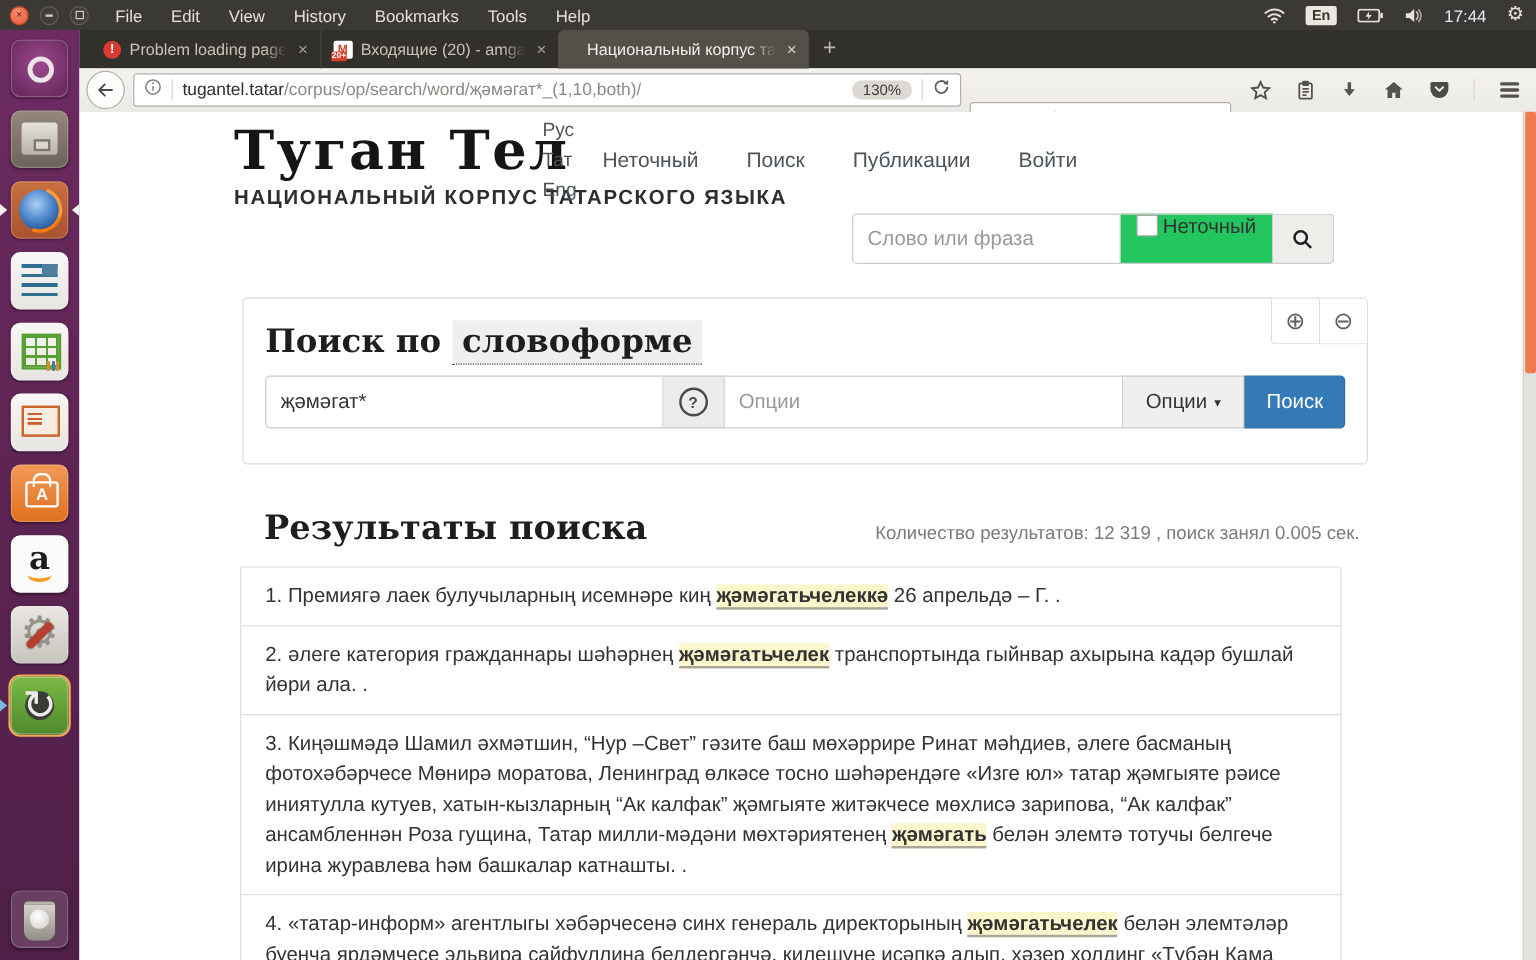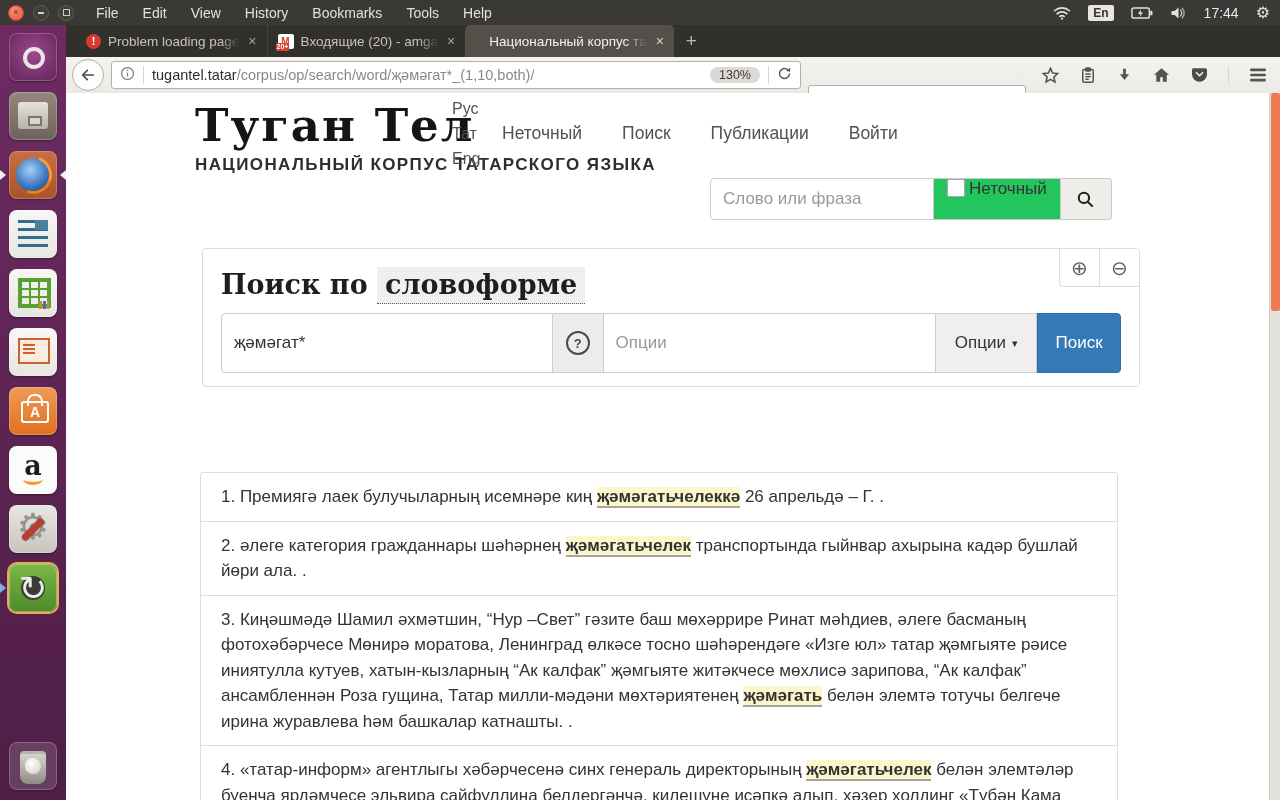--- a/index.html
+++ b/index.html
@@ -105,21 +105,21 @@
   .quick .addon{display:flex;align-items:flex-start;gap:4px;background:#22c55e;border:1px solid #ccc;border-left:none;padding:0 13px;font-size:17px;color:#333;}
   .cb{width:16px;height:16px;background:#fff;border:1px solid #aaa;border-radius:2px;}
   .quick .go{width:50px;background:#efede9;border:1px solid #ccc;border-left:none;border-radius:0 4px 4px 0;display:flex;align-items:center;justify-content:center;color:#1f1f1f;}
   .panel{position:absolute;left:136px;top:155px;width:936px;height:137px;border:1px solid #dcdcdc;border-radius:4px;}
   .pm{position:absolute;top:0;right:0;display:flex;}
   .pm-cell{width:39px;height:37px;border-left:1px solid #ddd;border-bottom:1px solid #ddd;display:flex;align-items:center;justify-content:center;font-size:20px;color:#5a6268;background:#fff;}
   .pm-cell:first-child{border-bottom-left-radius:4px;}
   .pm-cell:last-child{border-top-right-radius:3px;}
   .panel h2{margin:0;padding:20px 18px 0;font-family:"DejaVu Serif",serif;font-size:27px;color:#1e1e1e;font-weight:bold;}
   .term{background:#efefef;padding:2px 8px 3px;border-bottom:1px dotted #555;}
-  .prow{display:flex;height:60px;margin:13px 18px 0;}
+  .prow{display:flex;height:44px;margin:13px 18px 0;}
   .prow .q{width:306px;border:1px solid #ccc;border-radius:4px 0 0 4px;padding:0 12px;font-size:17px;color:#333;font-family:inherit;outline:none;}
   .help{width:50px;background:#eeecea;border:1px solid #ccc;border-left:none;display:flex;align-items:center;justify-content:center;}
   .help i{width:20px;height:20px;border:2px solid #4a4a4a;border-radius:50%;font-style:normal;font-weight:bold;font-size:13px;color:#4a4a4a;display:flex;align-items:center;justify-content:center;}
   .prow .o{width:308px;border:1px solid #ccc;border-left:none;padding:0 12px;font-size:17px;color:#333;font-family:inherit;outline:none;}
   .prow .o::placeholder,.prow .q::placeholder{color:#999;}
   .opt-btn{width:100px;background:#f1efed;border:1px solid #ccc;border-left:none;display:flex;align-items:center;justify-content:center;gap:6px;font-size:17px;color:#333;}
   .caret{font-size:11px;}
   .go-btn{width:82px;background:#337ab7;border:1px solid #2e6da4;border-radius:0 4px 4px 0;display:flex;align-items:center;justify-content:center;font-size:17px;color:#fff;}
   .rhead{position:absolute;left:154px;top:330px;width:913px;display:flex;align-items:baseline;justify-content:space-between;}
   .rhead h2{margin:0;font-family:"DejaVu Serif",serif;font-size:28px;color:#1e1e1e;font-weight:bold;}
@@ -339,20 +339,24 @@
             </span>
           <input class="o" type="text" placeholder="Опции" style="">
           <span class="opt-btn">
               <span>Опции</span>
               <span class="caret">▾</span>
             </span>
           <span class="go-btn">Поиск</span>
         </div>
       </div>
 
+      <div class="rhead">
+        <h2>Результаты поиска</h2>
+        <span class="rsummary">Количество результатов: 12 319 , поиск занял 0.005 сек.</span>
+      </div>
       <div class="results">
           <div class="result"><span>1. Премиягә лаек булучыларның исемнәре киң </span><span class="hl">җәмәгатьчелеккә</span><span> 26 апрельдә – Г. .</span></div>
           <div class="result"><span>2. әлеге категория гражданнары шәһәрнең </span><span class="hl">җәмәгатьчелек</span><span> транспортында гыйнвар ахырына кадәр бушлай йөри ала. .</span></div>
           <div class="result"><span>3. Киңәшмәдә Шамил әхмәтшин, “Нур –Свет” гәзите баш мөхәррире Ринат мәһдиев, әлеге басманың фотохәбәрчесе Мөнирә моратова, Ленинград өлкәсе тосно шәһәрендәге «Изге юл» татар җәмгыяте рәисе иниятулла кутуев, хатын-кызларның “Ак калфак” җәмгыяте житәкчесе мөхлисә зарипова, “Ак калфак” ансамбленнән Роза гущина, Татар милли-мәдәни мөхтәриятенең </span><span class="hl">җәмәгать</span><span> белән элемтә тотучы белгече ирина журавлева һәм башкалар катнашты. .</span></div>
           <div class="result"><span>4. «татар-информ» агентлыгы хәбәрчесенә синх генераль директорының </span><span class="hl">җәмәгатьчелек</span><span> белән элемтәләр буенча ярдәмчесе эльвира сайфуллина белдергәнчә, килешүне исәпкә алып, хәзер холдинг «Түбән Кама</span></div>
         </div>
 
       <div class="sb-track">
           <div class="sb-thumb"></div>
         </div>

